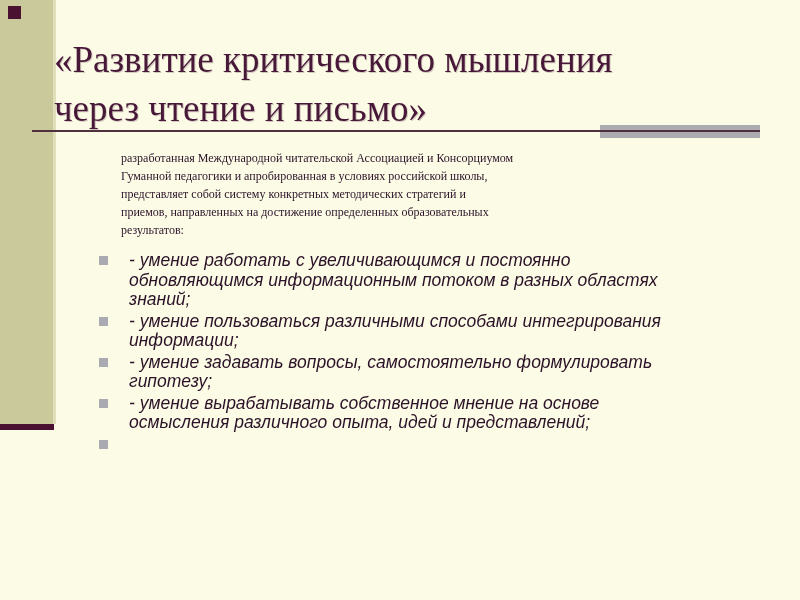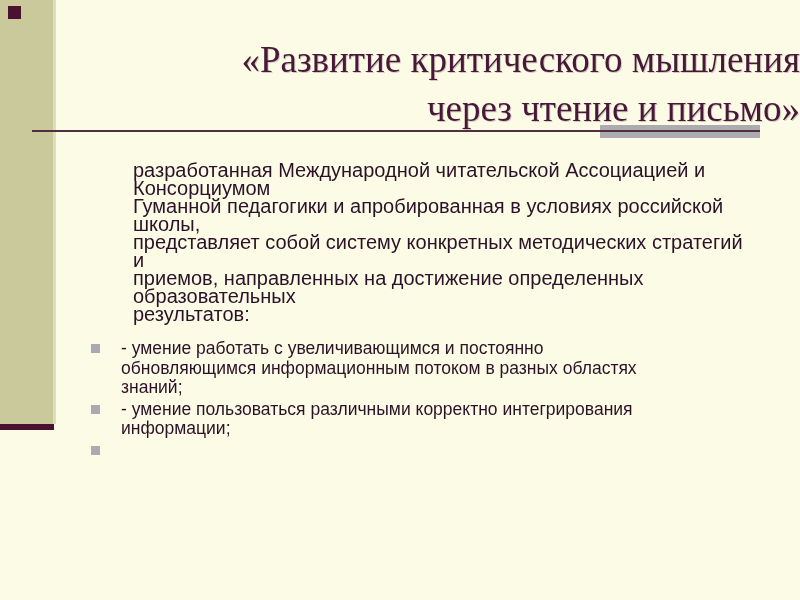--- a/index.html
+++ b/index.html
@@ -29,48 +29,49 @@
     position: absolute; left: 8px; top: 6px;
     width: 13px; height: 13px;
     background: var(--accent_maroon, #4A1230);
   }
   .title {
     position: absolute; left: 54px; top: 36px; width: 746px;
     margin: 0;
     font-family: "Liberation Serif", serif;
     font-weight: 400;
     font-size: 37px; line-height: 1.32;
-    text-align: right;
+    text-align: left;
     color: var(--title_text, #471838);
     text-shadow: 1px 1px 0 rgba(70, 24, 56, 0.22);
     white-space: pre-line;
   }
   .title-rule-cap {
     position: absolute; left: 600px; top: 125px;
     width: 160px; height: 13px;
     background: var(--rule_gray_cap, #ACACB0);
   }
   .title-rule {
     position: absolute; left: 32px; top: 130px;
     width: 728px; height: 2px;
     background: var(--rule, #50303E);
   }
   .content {
     position: absolute; left: 117px; top: 145px; width: 655px;
     color: var(--body_text, #2B1228);
   }
   .intro {
-    margin: 16px;
-    font-size: 20px; line-height: 18px;
+    margin: 4px;
+    font-size: 12px; line-height: 18px;
     white-space: pre-line;
+    font-family: Liberation Serif, serif;
   }
   .bullets {
     list-style: none;
-    margin: 4px; padding: 0;
-    font-size: 17.5px; line-height: 19.5px;
+    margin: 12px; padding: 0;
+    font-size: 17.5px; line-height: 19.5px; font-style: italic;
   }
   .bullets li { position: relative; }
   .bullets li + li { margin-top: 2px; }
   .bullet-sq {
     position: absolute; left: -30px; top: 5px;
     width: 9px; height: 9px;
     background: var(--bullet_square, #AAAAB2);
   }
   .li-text { white-space: pre-line; }
 </style>
@@ -97,25 +98,35 @@
 результатов:</p>
     <ul class="bullets">
       <li>
         <span class="bullet-sq"></span>
         <span class="li-text">- умение работать с увеличивающимся и постоянно
 обновляющимся информационным потоком в разных областях
 знаний;</span>
       </li>
       <li>
         <span class="bullet-sq"></span>
-        <span class="li-text">- умение пользоваться различными корректно интегрирования
+        <span class="li-text">- умение пользоваться различными способами интегрирования
 информации;</span>
       </li>
       <li>
         <span class="bullet-sq"></span>
+        <span class="li-text">- умение задавать вопросы, самостоятельно формулировать
+гипотезу;</span>
+      </li>
+      <li>
+        <span class="bullet-sq"></span>
+      </li>
+      <li>
+        <span class="bullet-sq"></span>
+        <span class="li-text">- умение вырабатывать собственное мнение на основе
+осмысления различного опыта, идей и представлений;</span>
       </li>
       <li>
         <span class="bullet-sq"></span>
       </li>
       <li>
         <span class="bullet-sq"></span>
       </li>
     </ul>
   </div>
 </div>

